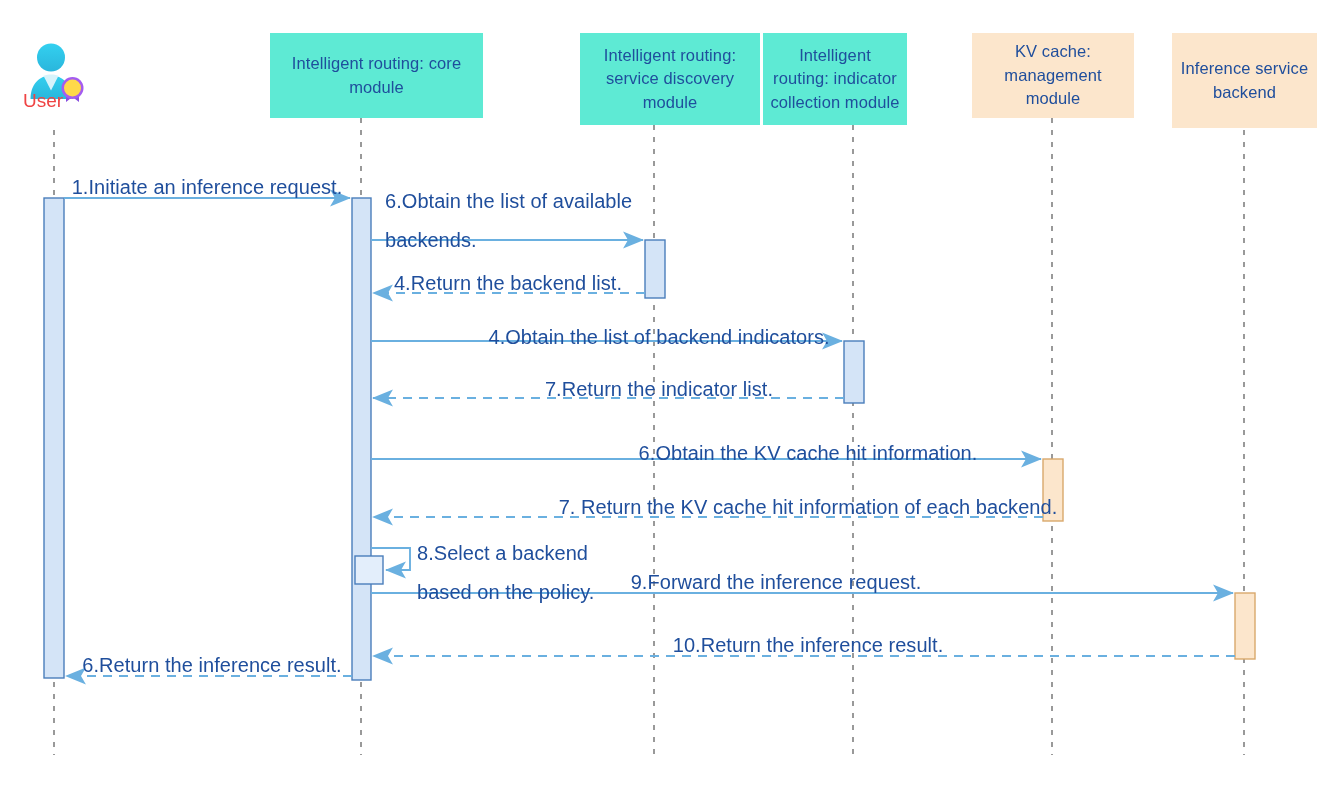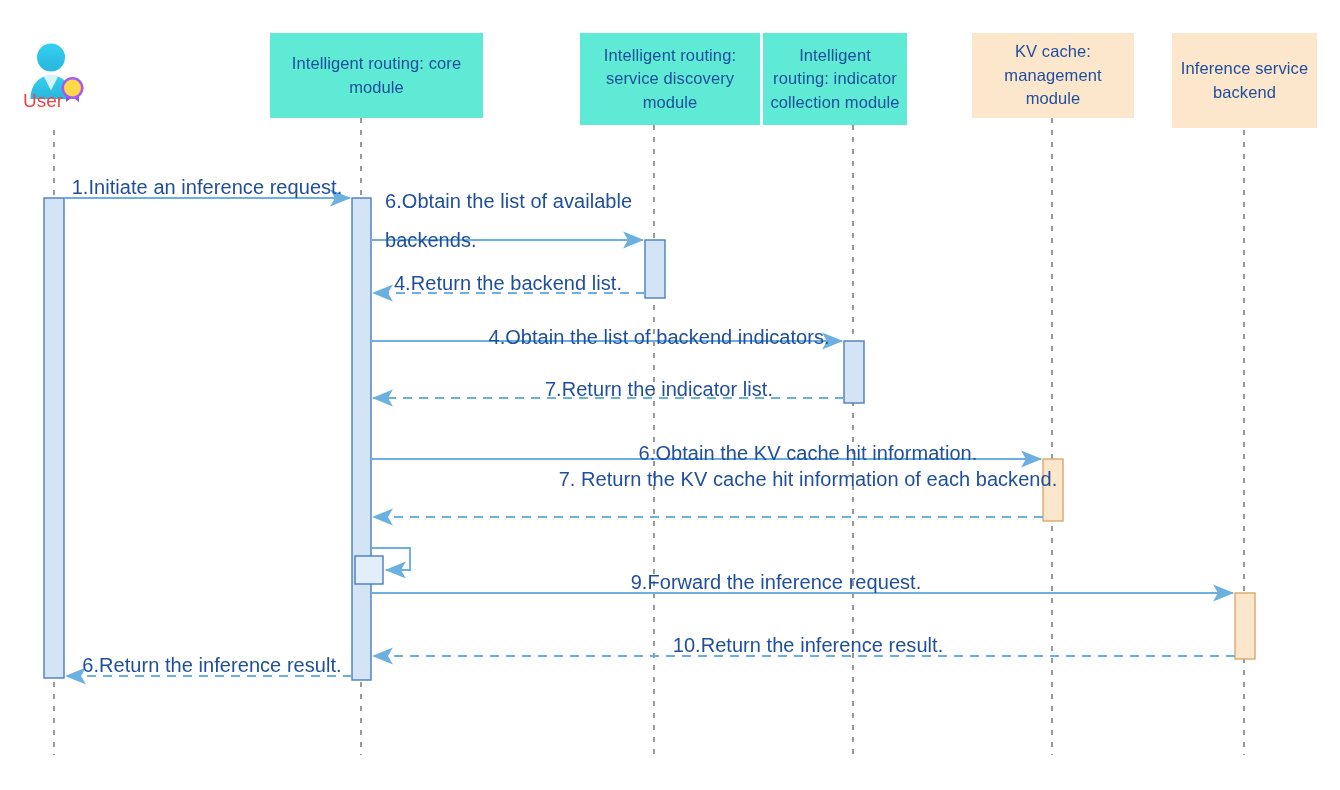--- a/index.html
+++ b/index.html
@@ -161,22 +161,26 @@
   </div>
 
   <div class="msg-label center" style="left:508px; top:264px;">4.Return the backend list.</div>
 
   <div class="msg-label center" style="left:659px; top:318px;">4.Obtain the list of backend indicators.</div>
 
   <div class="msg-label center" style="left:659px; top:370px;">7.Return the indicator list.</div>
 
   <div class="msg-label center" style="left:808px; top:434px;">6.Obtain the KV cache hit information.</div>
 
-  <div class="msg-label center" style="left:808px; top:460px;">7. Return the KV cache hit information of each backend.</div>
+  <div class="msg-label center" style="left:808px; top:488px;">7. Return the KV cache hit information of each backend.</div>
 
+  <div class="msg-label" style="left:417px; top:534px;">
+    <div>8.Select a backend</div>
+    <div>based on the policy.</div>
+  </div>
 
   <div class="msg-label center" style="left:776px; top:563px;">9.Forward the inference request.</div>
 
   <div class="msg-label center" style="left:808px; top:626px;">10.Return the inference result.</div>
 
   <div class="msg-label center" style="left:212px; top:646px;">6.Return the inference result.</div>
 
 </div>
 
 </body></html>

